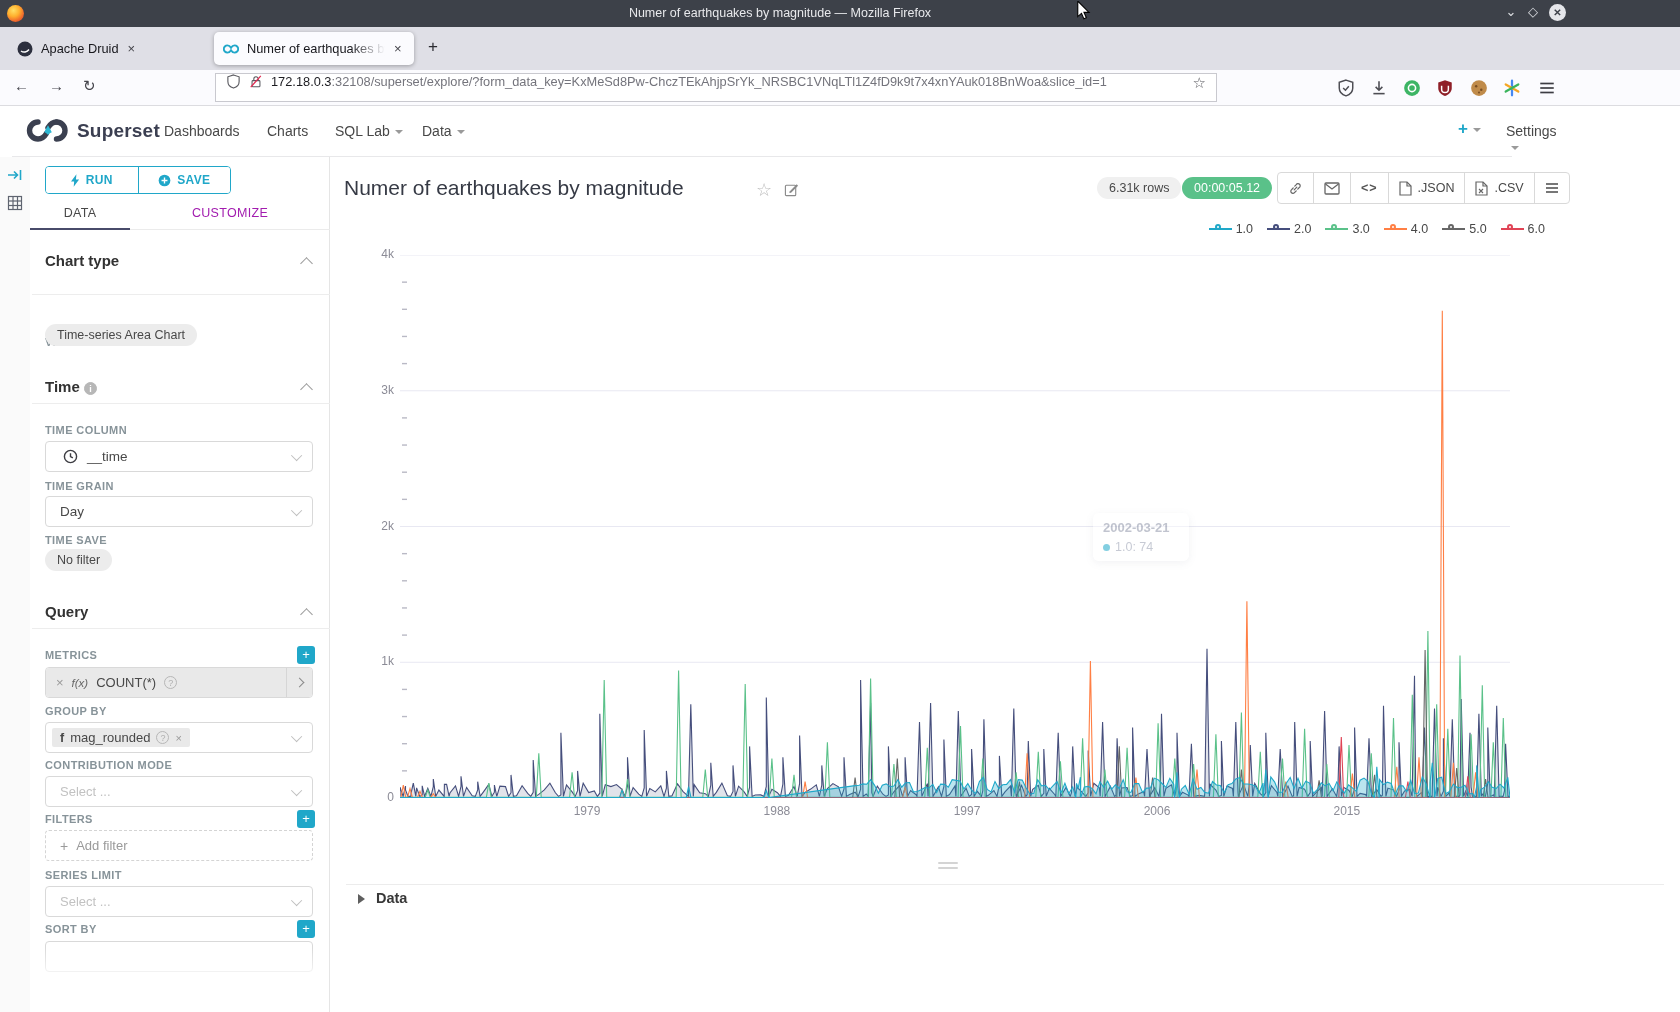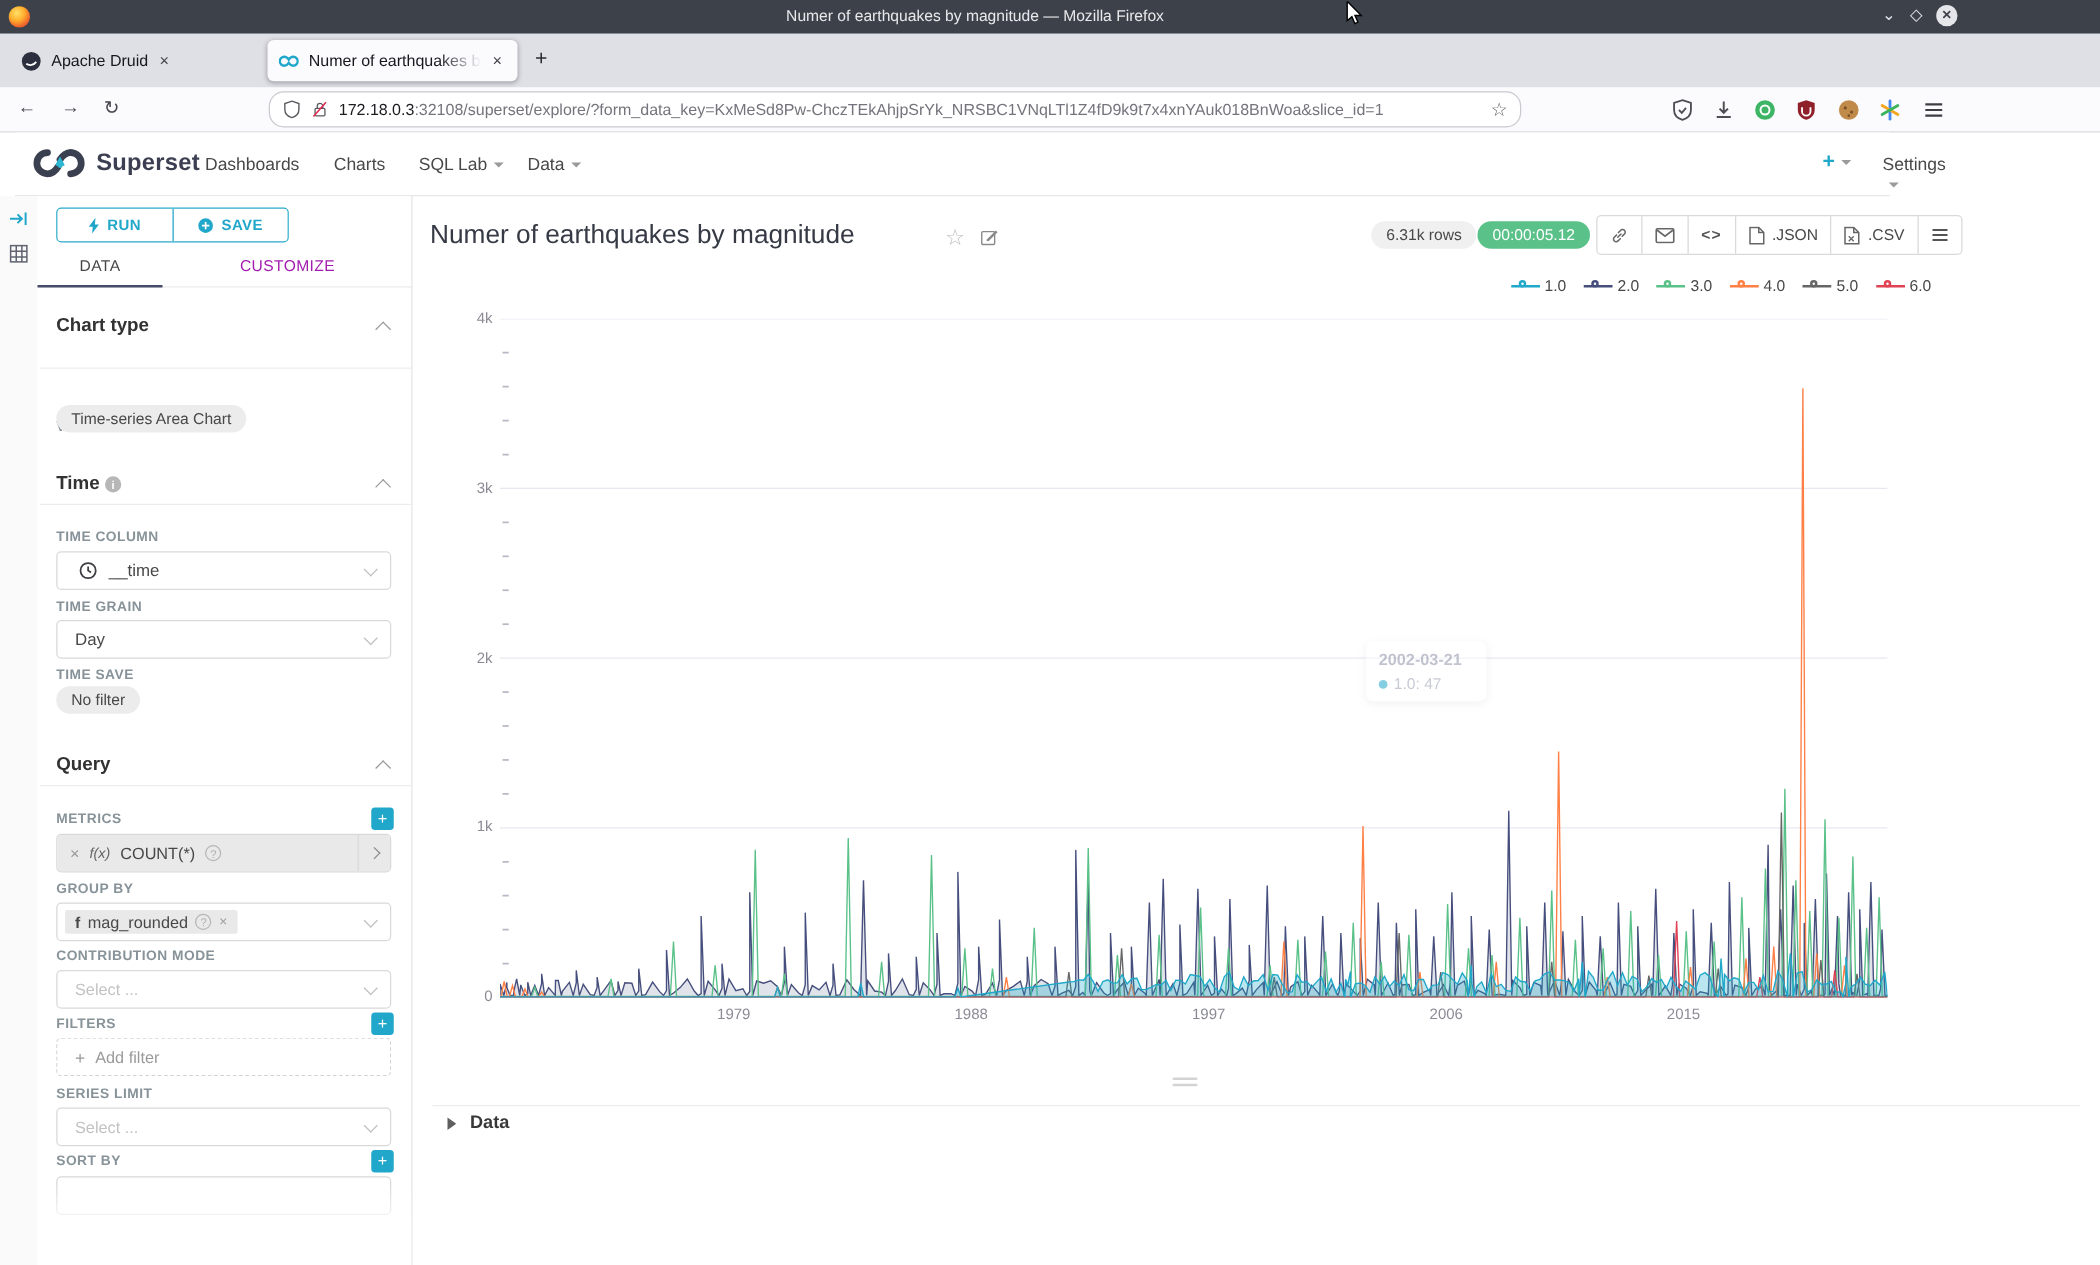--- a/index.html
+++ b/index.html
@@ -17,22 +17,22 @@
     font-size:10px; line-height:17px; text-align:center; font-weight:bold; }
   .tabstrip { position:absolute; left:0; top:27px; width:1680px; height:43px; background:#dfdfe6; }
   .tab { position:absolute; top:5px; height:33px; display:flex; align-items:center; padding:0 9px; border-radius:5px; font-size:12.8px; color:#17171c; }
   .tab.active { background:#fbfbfe; box-shadow:0 1px 4px rgba(0,0,0,.3); }
   .tab .fav { width:16px; height:16px; margin-right:8px; flex:none; }
   .tab .tclose { margin-left:9px; color:#44444a; font-size:13px; }
   .tab-title { white-space:nowrap; overflow:hidden; max-width:138px; }
   .newtab { position:absolute; left:428px; top:10px; font-size:17px; color:#2a2a30; }
   .navtoolbar { position:absolute; left:0; top:70px; width:1680px; height:36px; background:#fbfbfe; border-bottom:1px solid #dcdce0; }
   .navbtn { position:absolute; top:7px; font-size:15px; color:#45454c; }
-  .urlbar { position:absolute; left:215px; top:73px; width:1002px; height:29px; background:#fff; border:1px solid #c9c9cf; border-radius:12px;
-    display:flex; align-items:center; padding:0 10px; }
+  .urlbar { position:absolute; left:215px; top:73px; width:1002px; height:29px; background:#fff; border:1px solid #c9c9cf; border-radius:0;
+    display:flex; padding:0 10px; }
   .url-text { font-size:12.8px; color:#1c1c21; white-space:nowrap; overflow:hidden; margin-left:8px; flex:1; }
   .url-text .dim { color:#74747c; }
   .tool-ic { position:absolute; top:79px; width:18px; height:18px; }
 
   
   .ss-navbar { position:absolute; left:12px; top:106px; width:1500px; height:51px; background:#fff; border-bottom:1px solid #e8e8ea; }
   .brand { position:absolute; left:14px; top:12px; display:flex; align-items:center; }
   .brand-text { font-size:19px; font-weight:bold; color:#3b3f51; margin-left:7px; letter-spacing:.2px; }
   .nav-item { position:absolute; top:17px; font-size:14px; color:#484848; }
   .caret-dn { display:inline-block; width:0; height:0; border-left:4px solid transparent; border-right:4px solid transparent;
@@ -448,21 +448,21 @@
       <path d="M0.0 542.6L452.7 542.6L455.1 522.6L457.5 542.6L494.8 542.6L497.3 503.6L499.7 542.6L616.9 542.6L619.4 526.7L621.8 542.6L716.8 542.6L719.3 491.4L721.7 542.6L750.1 542.6L752.6 522.6L755.0 542.6L838.9 542.6L841.4 514.5L843.8 542.6L916.6 542.6L919.1 525.4L921.5 542.6L972.1 542.6L974.6 519.9L977.0 542.6L1022.6 542.6L1025.1 395.0L1027.5 542.6L1054.3 542.6L1056.7 513.1L1059.2 542.6L1083.1 542.6L1085.6 524.0L1088.0 542.6L1110.0 542.6" fill="none" stroke="#666666" stroke-width="1.1"></path>
       <path d="M0.0 542.7L938.8 542.7L941.3 481.9L943.7 542.7L1005.4 542.7L1007.9 526.7L1010.3 542.7L1065.4 542.7L1067.8 521.3L1070.3 542.7L1110.0 542.7" fill="none" stroke="#E04355" stroke-width="1.1"></path>
       <path d="M0.0 542.6L219.6 542.6L222.0 534.9L224.4 542.6L286.2 542.6L288.6 531.5L291.0 542.6L363.9 542.6L366.3 535.5L368.7 542.6L455.1 530.6L459.0 530.3L462.9 528.9L466.8 529.2L470.6 524.6L474.5 530.1L478.4 538.2L482.3 530.2L486.2 528.9L490.1 531.7L494.0 531.1L497.8 524.7L501.7 532.2L505.6 527.8L509.5 527.6L513.4 536.8L517.3 536.5L521.1 534.7L525.0 532.6L528.9 533.0L532.8 529.3L536.7 537.4L540.6 529.1L544.5 529.4L548.3 532.2L552.2 524.7L556.1 525.4L560.0 526.0L563.9 534.0L567.8 528.6L571.7 535.2L575.5 538.6L579.4 526.5L583.3 522.4L587.2 534.4L591.1 537.0L595.0 526.5L598.8 533.5L602.7 529.8L606.6 529.4L610.5 524.7L614.4 537.1L618.3 524.6L622.2 525.1L626.0 532.8L629.9 539.2L633.8 538.3L637.7 524.8L641.6 530.8L645.5 530.3L649.4 534.8L653.2 530.7L657.1 526.6L661.0 538.0L664.9 528.2L668.8 538.8L672.7 531.8L675.8 542.6L676.5 528.4L678.2 533.0L680.4 522.2L680.7 542.6L684.3 532.0L688.2 531.4L692.1 533.4L696.0 538.8L699.9 526.7L703.7 532.2L707.6 526.2L711.5 534.3L715.4 529.8L719.3 533.5L723.2 524.7L727.1 536.8L730.9 537.5L734.8 528.5L738.7 528.6L742.6 537.4L746.5 533.1L750.4 532.9L754.2 523.1L758.1 524.6L762.0 528.5L765.9 532.4L769.8 523.4L773.7 529.2L774.6 542.6L777.0 517.2L777.6 531.9L779.4 542.6L781.4 534.2L785.3 530.5L789.2 539.5L793.1 524.1L797.0 534.3L800.9 532.4L804.7 537.4L808.6 538.2L812.5 526.5L816.4 530.0L820.3 530.5L824.2 537.8L828.1 529.7L831.9 528.6L835.8 524.0L839.7 522.6L843.6 529.0L847.5 529.0L851.4 529.5L855.3 531.0L859.1 537.9L863.0 528.1L863.4 542.6L865.8 514.5L866.9 528.1L868.2 542.6L870.8 522.0L874.7 527.1L878.6 537.2L882.4 537.2L886.3 528.2L890.2 522.5L894.1 533.5L898.0 523.3L901.9 533.0L905.8 526.2L909.6 528.1L913.5 538.3L917.4 534.5L921.3 527.9L925.2 530.9L929.1 528.5L933.0 535.6L936.8 526.9L940.7 534.0L944.6 538.0L948.5 529.8L952.4 532.9L956.3 536.4L960.1 525.2L964.0 523.1L967.9 526.4L971.8 539.5L974.4 542.6L975.7 532.0L976.8 511.8L979.2 542.6L979.6 524.6L983.5 529.6L987.3 527.2L991.2 528.5L995.1 539.6L999.0 530.9L1002.9 530.9L1006.8 536.7L1010.7 525.4L1014.5 538.5L1018.4 538.1L1022.3 522.0L1026.2 528.8L1029.9 542.6L1030.1 527.2L1032.3 507.7L1034.0 524.9L1034.7 542.6L1037.8 523.4L1041.7 522.3L1045.6 538.7L1049.5 536.6L1053.4 529.1L1057.3 532.6L1061.2 532.2L1065.0 530.2L1068.9 538.7L1072.8 538.5L1074.3 542.6L1076.7 531.4L1076.7 510.4L1079.1 542.6L1080.6 534.8L1084.5 532.2L1088.4 526.8L1092.2 532.3L1096.1 533.6L1100.0 529.2L1103.9 533.0L1107.8 522.4L1110.0 542.6 L1110 543 L0 543 Z" fill="#1FA8C9" fill-opacity="0.3" stroke="none"></path>
       <path d="M0.0 542.6L219.6 542.6L222.0 534.9L224.4 542.6L286.2 542.6L288.6 531.5L291.0 542.6L363.9 542.6L366.3 535.5L368.7 542.6L455.1 530.6L459.0 530.3L462.9 528.9L466.8 529.2L470.6 524.6L474.5 530.1L478.4 538.2L482.3 530.2L486.2 528.9L490.1 531.7L494.0 531.1L497.8 524.7L501.7 532.2L505.6 527.8L509.5 527.6L513.4 536.8L517.3 536.5L521.1 534.7L525.0 532.6L528.9 533.0L532.8 529.3L536.7 537.4L540.6 529.1L544.5 529.4L548.3 532.2L552.2 524.7L556.1 525.4L560.0 526.0L563.9 534.0L567.8 528.6L571.7 535.2L575.5 538.6L579.4 526.5L583.3 522.4L587.2 534.4L591.1 537.0L595.0 526.5L598.8 533.5L602.7 529.8L606.6 529.4L610.5 524.7L614.4 537.1L618.3 524.6L622.2 525.1L626.0 532.8L629.9 539.2L633.8 538.3L637.7 524.8L641.6 530.8L645.5 530.3L649.4 534.8L653.2 530.7L657.1 526.6L661.0 538.0L664.9 528.2L668.8 538.8L672.7 531.8L675.8 542.6L676.5 528.4L678.2 533.0L680.4 522.2L680.7 542.6L684.3 532.0L688.2 531.4L692.1 533.4L696.0 538.8L699.9 526.7L703.7 532.2L707.6 526.2L711.5 534.3L715.4 529.8L719.3 533.5L723.2 524.7L727.1 536.8L730.9 537.5L734.8 528.5L738.7 528.6L742.6 537.4L746.5 533.1L750.4 532.9L754.2 523.1L758.1 524.6L762.0 528.5L765.9 532.4L769.8 523.4L773.7 529.2L774.6 542.6L777.0 517.2L777.6 531.9L779.4 542.6L781.4 534.2L785.3 530.5L789.2 539.5L793.1 524.1L797.0 534.3L800.9 532.4L804.7 537.4L808.6 538.2L812.5 526.5L816.4 530.0L820.3 530.5L824.2 537.8L828.1 529.7L831.9 528.6L835.8 524.0L839.7 522.6L843.6 529.0L847.5 529.0L851.4 529.5L855.3 531.0L859.1 537.9L863.0 528.1L863.4 542.6L865.8 514.5L866.9 528.1L868.2 542.6L870.8 522.0L874.7 527.1L878.6 537.2L882.4 537.2L886.3 528.2L890.2 522.5L894.1 533.5L898.0 523.3L901.9 533.0L905.8 526.2L909.6 528.1L913.5 538.3L917.4 534.5L921.3 527.9L925.2 530.9L929.1 528.5L933.0 535.6L936.8 526.9L940.7 534.0L944.6 538.0L948.5 529.8L952.4 532.9L956.3 536.4L960.1 525.2L964.0 523.1L967.9 526.4L971.8 539.5L974.4 542.6L975.7 532.0L976.8 511.8L979.2 542.6L979.6 524.6L983.5 529.6L987.3 527.2L991.2 528.5L995.1 539.6L999.0 530.9L1002.9 530.9L1006.8 536.7L1010.7 525.4L1014.5 538.5L1018.4 538.1L1022.3 522.0L1026.2 528.8L1029.9 542.6L1030.1 527.2L1032.3 507.7L1034.0 524.9L1034.7 542.6L1037.8 523.4L1041.7 522.3L1045.6 538.7L1049.5 536.6L1053.4 529.1L1057.3 532.6L1061.2 532.2L1065.0 530.2L1068.9 538.7L1072.8 538.5L1074.3 542.6L1076.7 531.4L1076.7 510.4L1079.1 542.6L1080.6 534.8L1084.5 532.2L1088.4 526.8L1092.2 532.3L1096.1 533.6L1100.0 529.2L1103.9 533.0L1107.8 522.4L1110.0 542.6" fill="none" stroke="#1FA8C9" stroke-width="1.1"></path>
     </svg>
 
   <div class="tooltip">
     <div class="tt-date">2002-03-21</div>
     <div class="tt-row">
         <span class="tt-dot" id="tt-dot" style="background: rgb(31, 168, 201);"></span>
-        <span>1.0: 47</span>
+        <span>1.0: 74</span>
       </div>
   </div>
 
   <div class="handle">
       <div></div>
       <div></div>
     </div>
   <div class="south-border"></div>
   <div class="data-caret"></div>
   <div class="data-label">Data</div>

